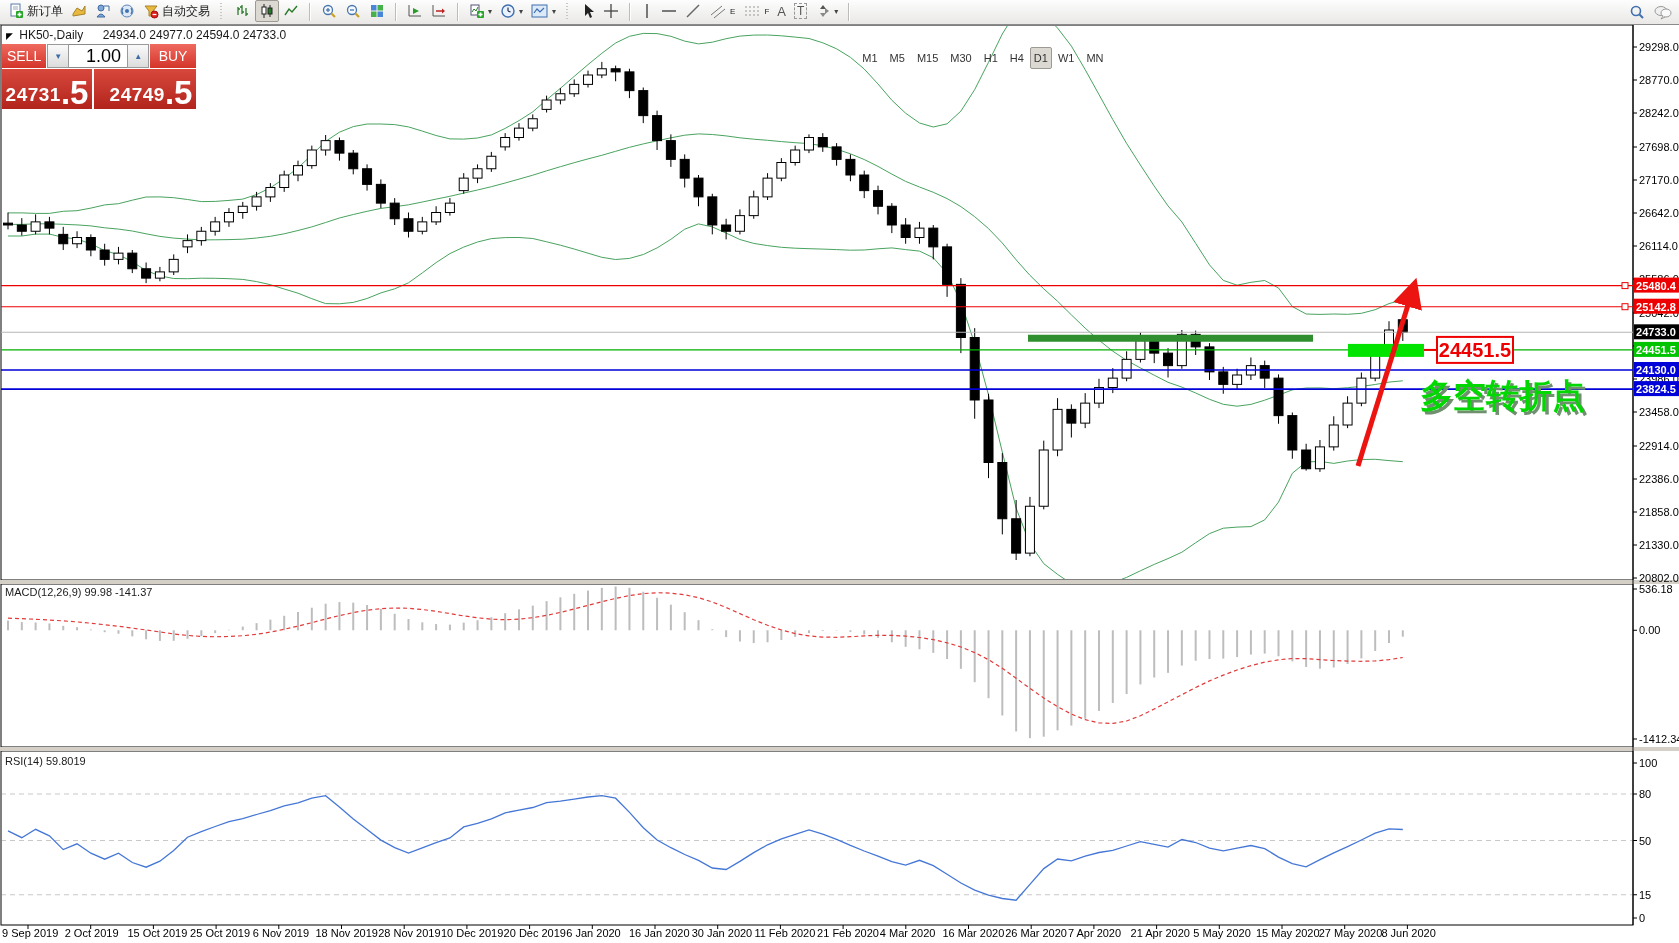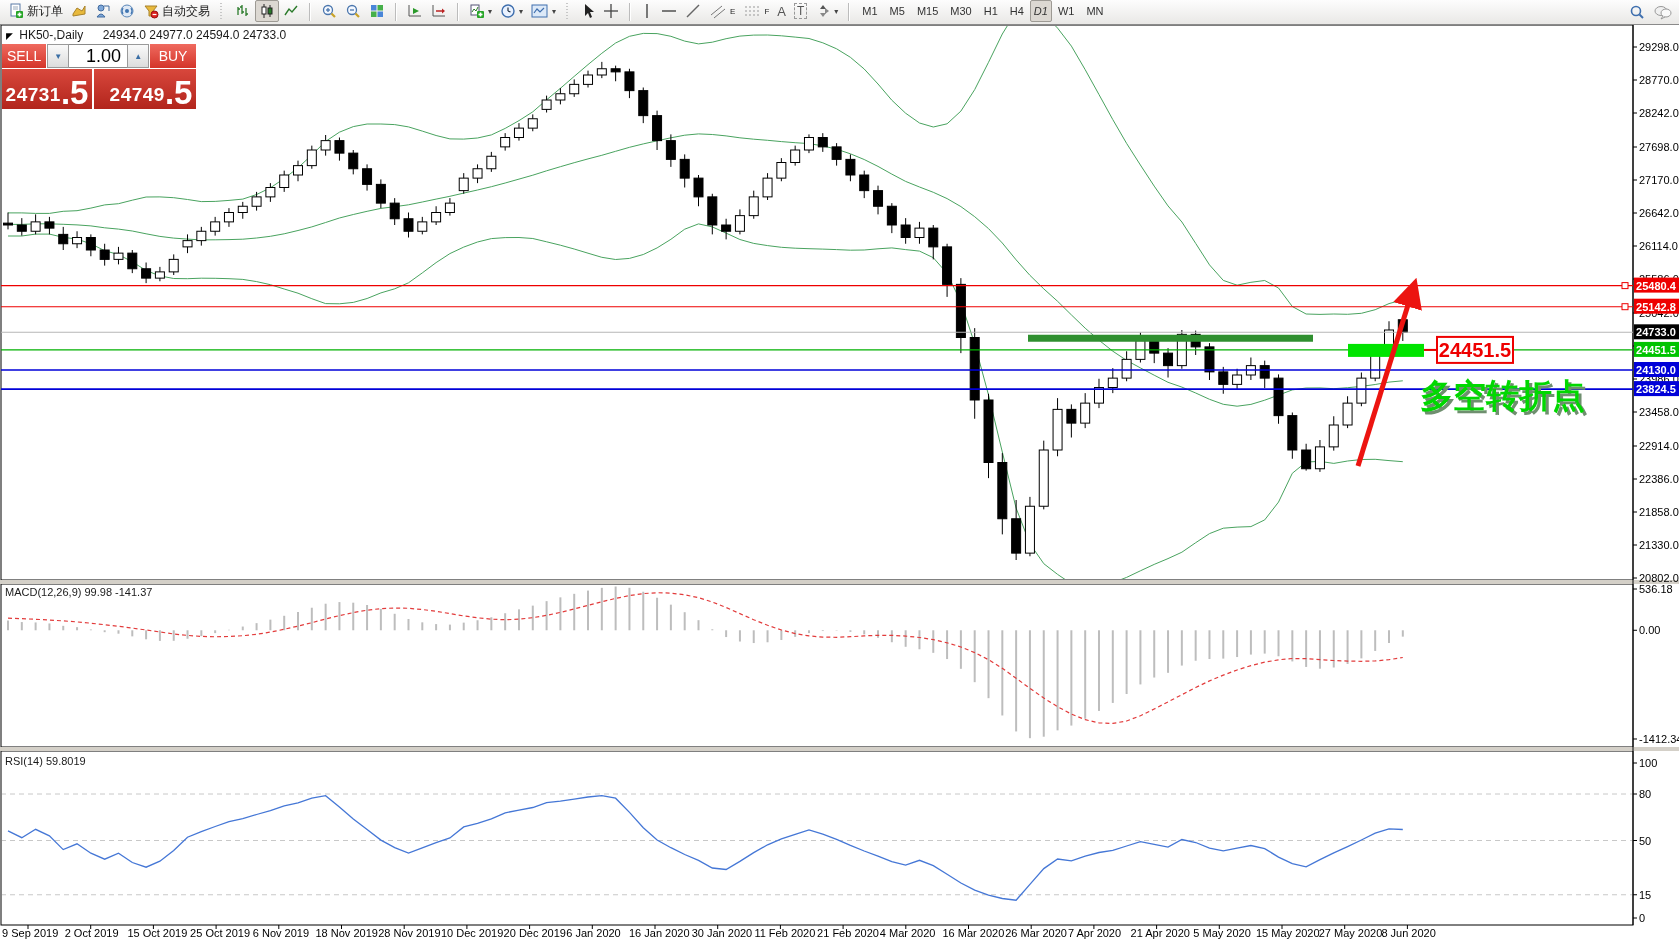--- a/index.html
+++ b/index.html
@@ -8,24 +8,24 @@
   #toolbar{position:absolute;top:0;left:0;width:1679px;height:24px;
     background:linear-gradient(#fdfdfd,#e9e8e6);border-bottom:1px solid #8a8a8a;
     display:flex;align-items:center;font-size:12px;color:#222;z-index:20;}
   .tb-group{display:flex;align-items:flex-start;height:24px;padding:0 4px;}
   .tb-sep{width:1px;height:18px;background:#bcbcbc;margin:0 2px;border-right:1px solid #fff;}
   .tb-handle{width:5px;height:18px;margin:0 2px;
     background-image:repeating-linear-gradient(#c7c7c7 0 1px,transparent 1px 3px);
     background-size:2px 100%;background-repeat:repeat-y;}
   .tb-btn{display:flex;align-items:center;gap:3px;padding:2px 4px;border-radius:2px;
     height:18px;cursor:default;white-space:nowrap;}
-  .tb-btn.active{background:#dcd8d2;border:1px solid #9d9a94;padding:1px 3px;font-style:italic;}
+  .tb-btn.active{background:#dcd8d2;border:1px solid #9d9a94;padding:1px 3px;}
   .tb-btn svg{display:block;}
   .caret{font-size:8px;color:#444;}
-  .tf-btn{padding:2px 6px;font-size:11px;color:#333;}
+  .tf-btn{padding:2px 6px;font-size:11px;color:#333;margin-top:47px;}
   #toolbar-right{margin-left:auto;display:flex;align-items:center;padding-right:6px;gap:8px;}
   
   #chart-title{position:absolute;top:28px;left:6px;z-index:12;font-size:12px;color:#1a1a1a;}
   #chart-title .mk{font-size:9px;margin-right:3px;color:#000;}
   
   #trade-panel{position:absolute;top:44px;left:2px;width:194px;z-index:12;
     font-family:"Liberation Sans",sans-serif;}
   #tp-row1{display:flex;height:24px;}
   .tp-btn{background:linear-gradient(#ef6a5f,#d4352a);color:#fff;font-size:14px;
     display:flex;align-items:center;justify-content:center;cursor:pointer;}

